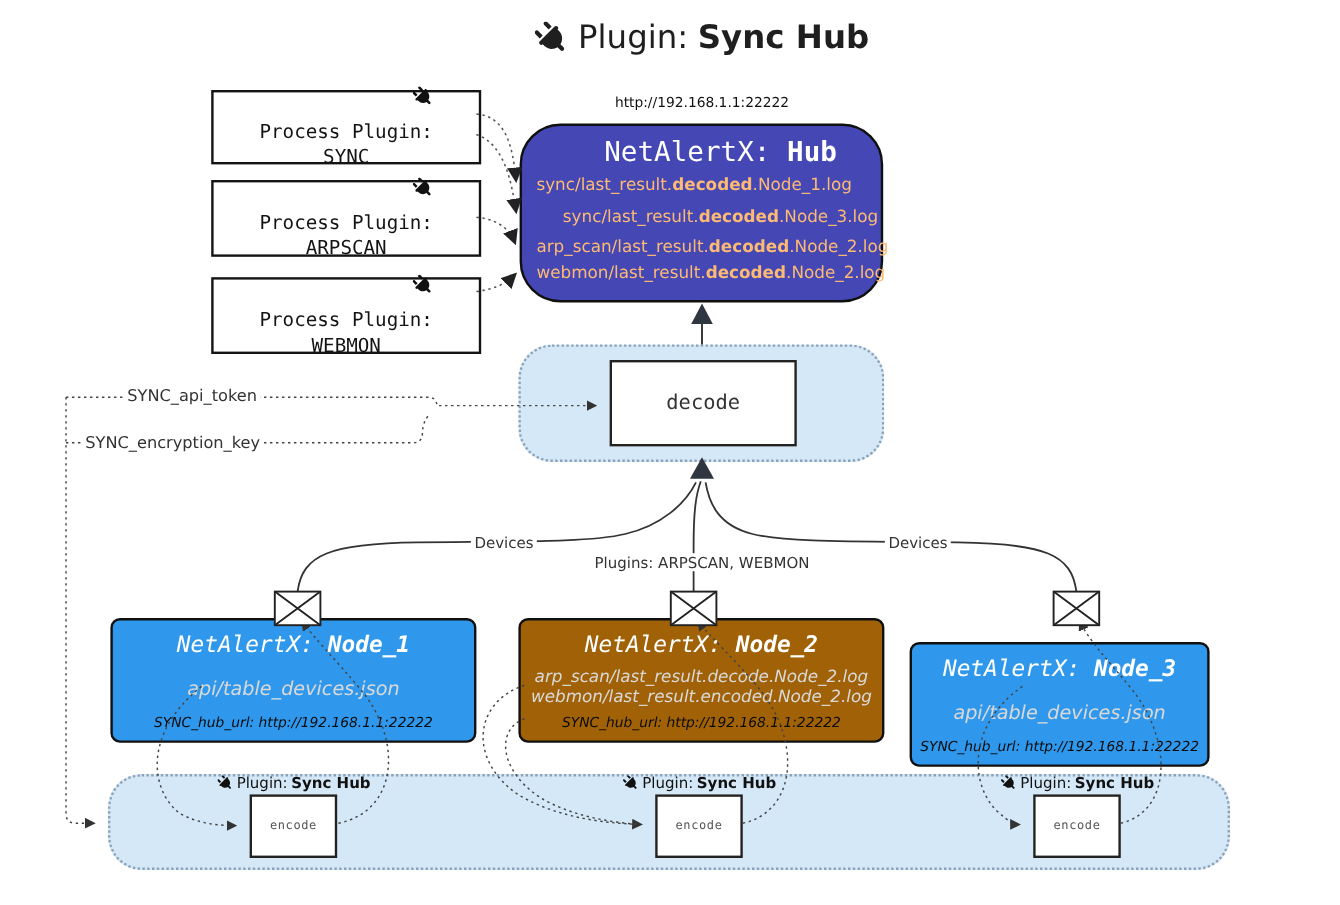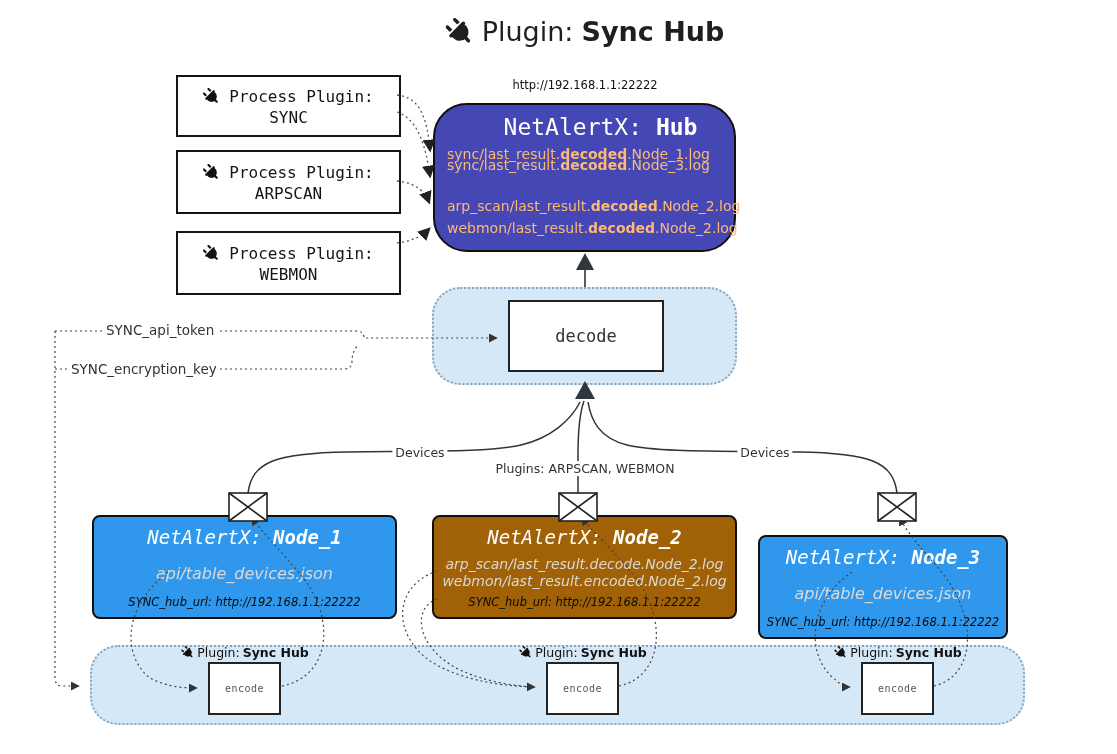--- a/index.html
+++ b/index.html
@@ -15,21 +15,21 @@
   .overlay{position:absolute;left:0;top:0;z-index:5;pointer-events:none;}
 
   
   .main-title{left:585px;top:16px;display:flex;align-items:center;gap:8px;
               font-size:27px;color:#1f1f1f;z-index:10;}
 
   
   .pluginbox{width:221px;background:#fff;border:2px solid #141414;z-index:2;
              display:flex;flex-direction:column;align-items:center;justify-content:center;
              font-family:"DejaVu Sans Mono",monospace;font-size:16px;color:#141414;}
-  .pluginbox .row{display:flex;align-items:center;gap:9px;line-height:1.45;}
+  .pluginbox .row{display:flex;align-items:flex-end;gap:9px;line-height:1.45;flex-direction:column;}
 
   
   .hub{left:433px;top:103px;width:303px;height:149px;border-radius:34px;
        border:2px solid #101010;z-index:2;box-sizing:border-box;}
   .hub-title{left:16px;top:9px;width:100%;text-align:center;color:#ffffff;font-size:23px;}
   .hub-log{left:12px;color:#fdba74;font-size:14px;}
   .hub-url{left:585px;top:78px;font-size:11.5px;color:#101010;z-index:2;text-align:right;}
 
   
   .zone{border:2px dotted #8ba2b8;border-radius:28px;z-index:1;box-sizing:border-box;}
@@ -178,21 +178,21 @@
   </div>
 
   <div class="abs hub-url ctr nowrap">http://192.168.1.1:22222</div>
 
   <div class="abs hub" style="background:#4547B4;">
     <div class="abs hub-title mono nowrap">
       <span>NetAlertX:</span>
       <span class="b">Hub</span>
     </div>
     <div class="abs hub-log nowrap" style="top:41px;"><span>sync/last_result.</span><span class="b">decoded</span><span>.Node_1.log</span></div>
-    <div class="abs hub-log nowrap" style="top:52px;"><span>sync/last_result.</span><span class="b">decoded</span><span>.Node_3.log</span></div>
+    <div class="abs hub-log nowrap" style="top:68px;margin-left:22px;"><span>sync/last_result.</span><span class="b">decoded</span><span>.Node_3.log</span></div>
     <div class="abs hub-log nowrap" style="top:93px;"><span>arp_scan/last_result.</span><span class="b">decoded</span><span>.Node_2.log</span></div>
     <div class="abs hub-log nowrap" style="top:115px;"><span>webmon/last_result.</span><span class="b">decoded</span><span>.Node_2.log</span></div>
   </div>
 
   <div class="abs zone decode-zone" style="background:#D5E8F7;"></div>
   <div class="abs whitebox decode-box">
     <span>decode</span>
   </div>
 
   <div class="abs lbl env-lbl" style="left:103px;top:322px;">SYNC_api_token</div>

